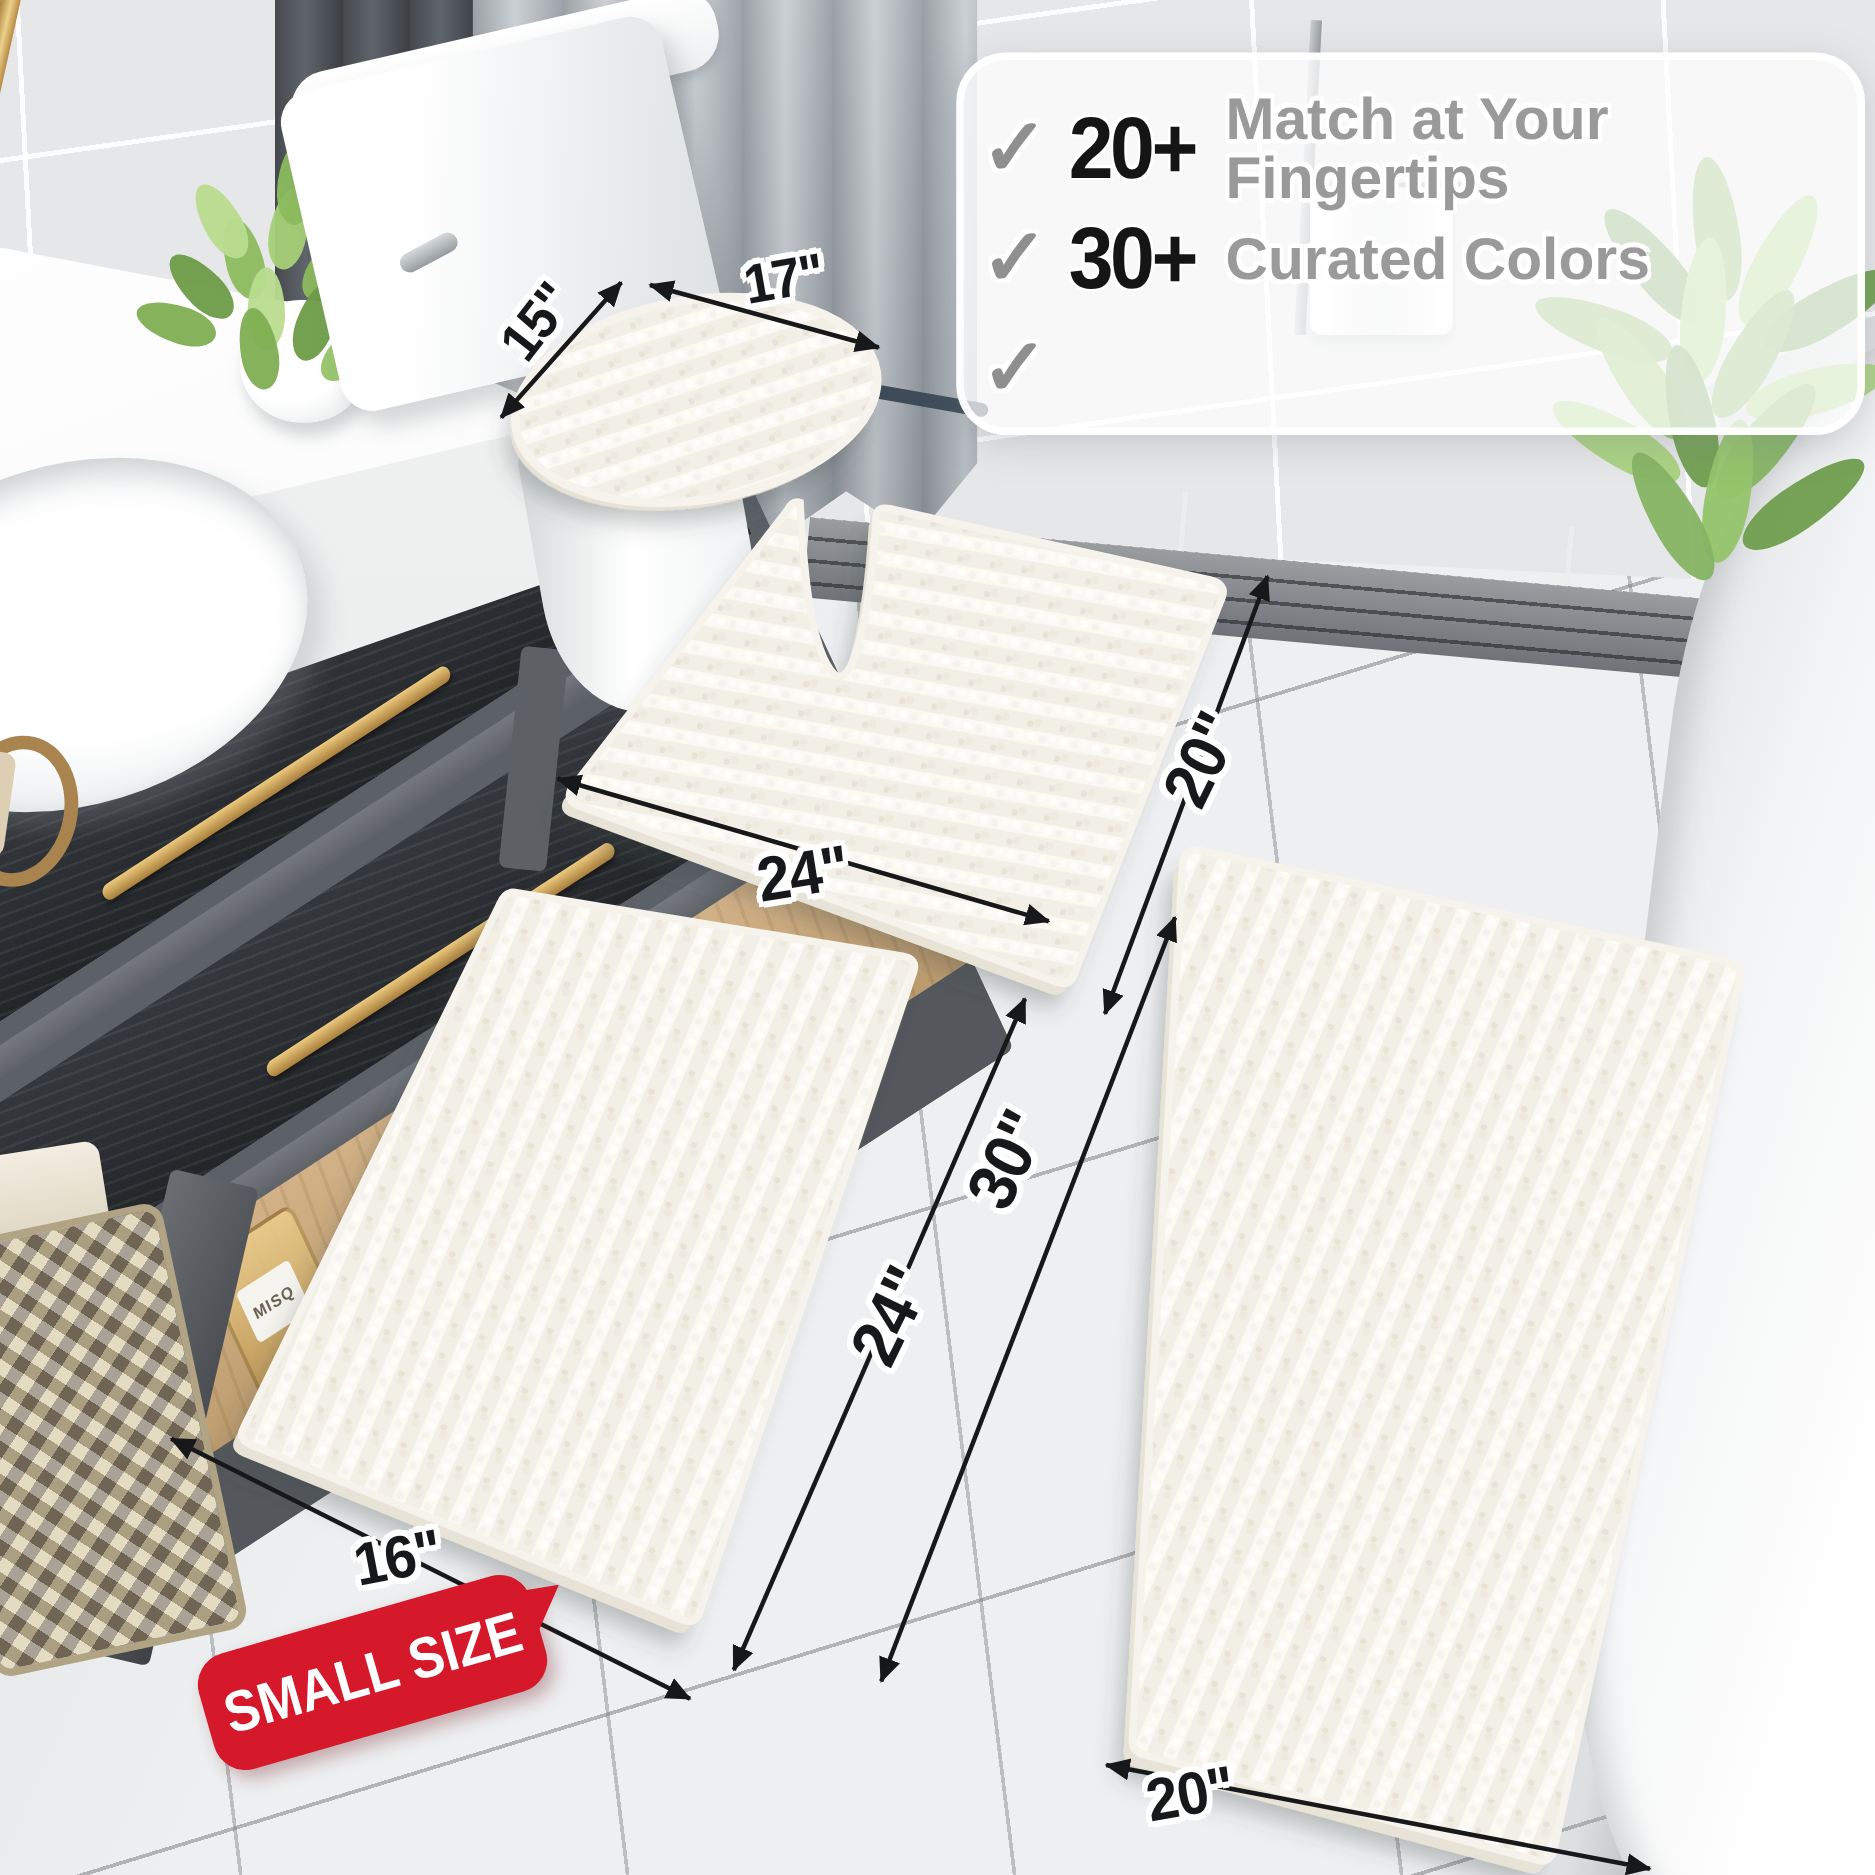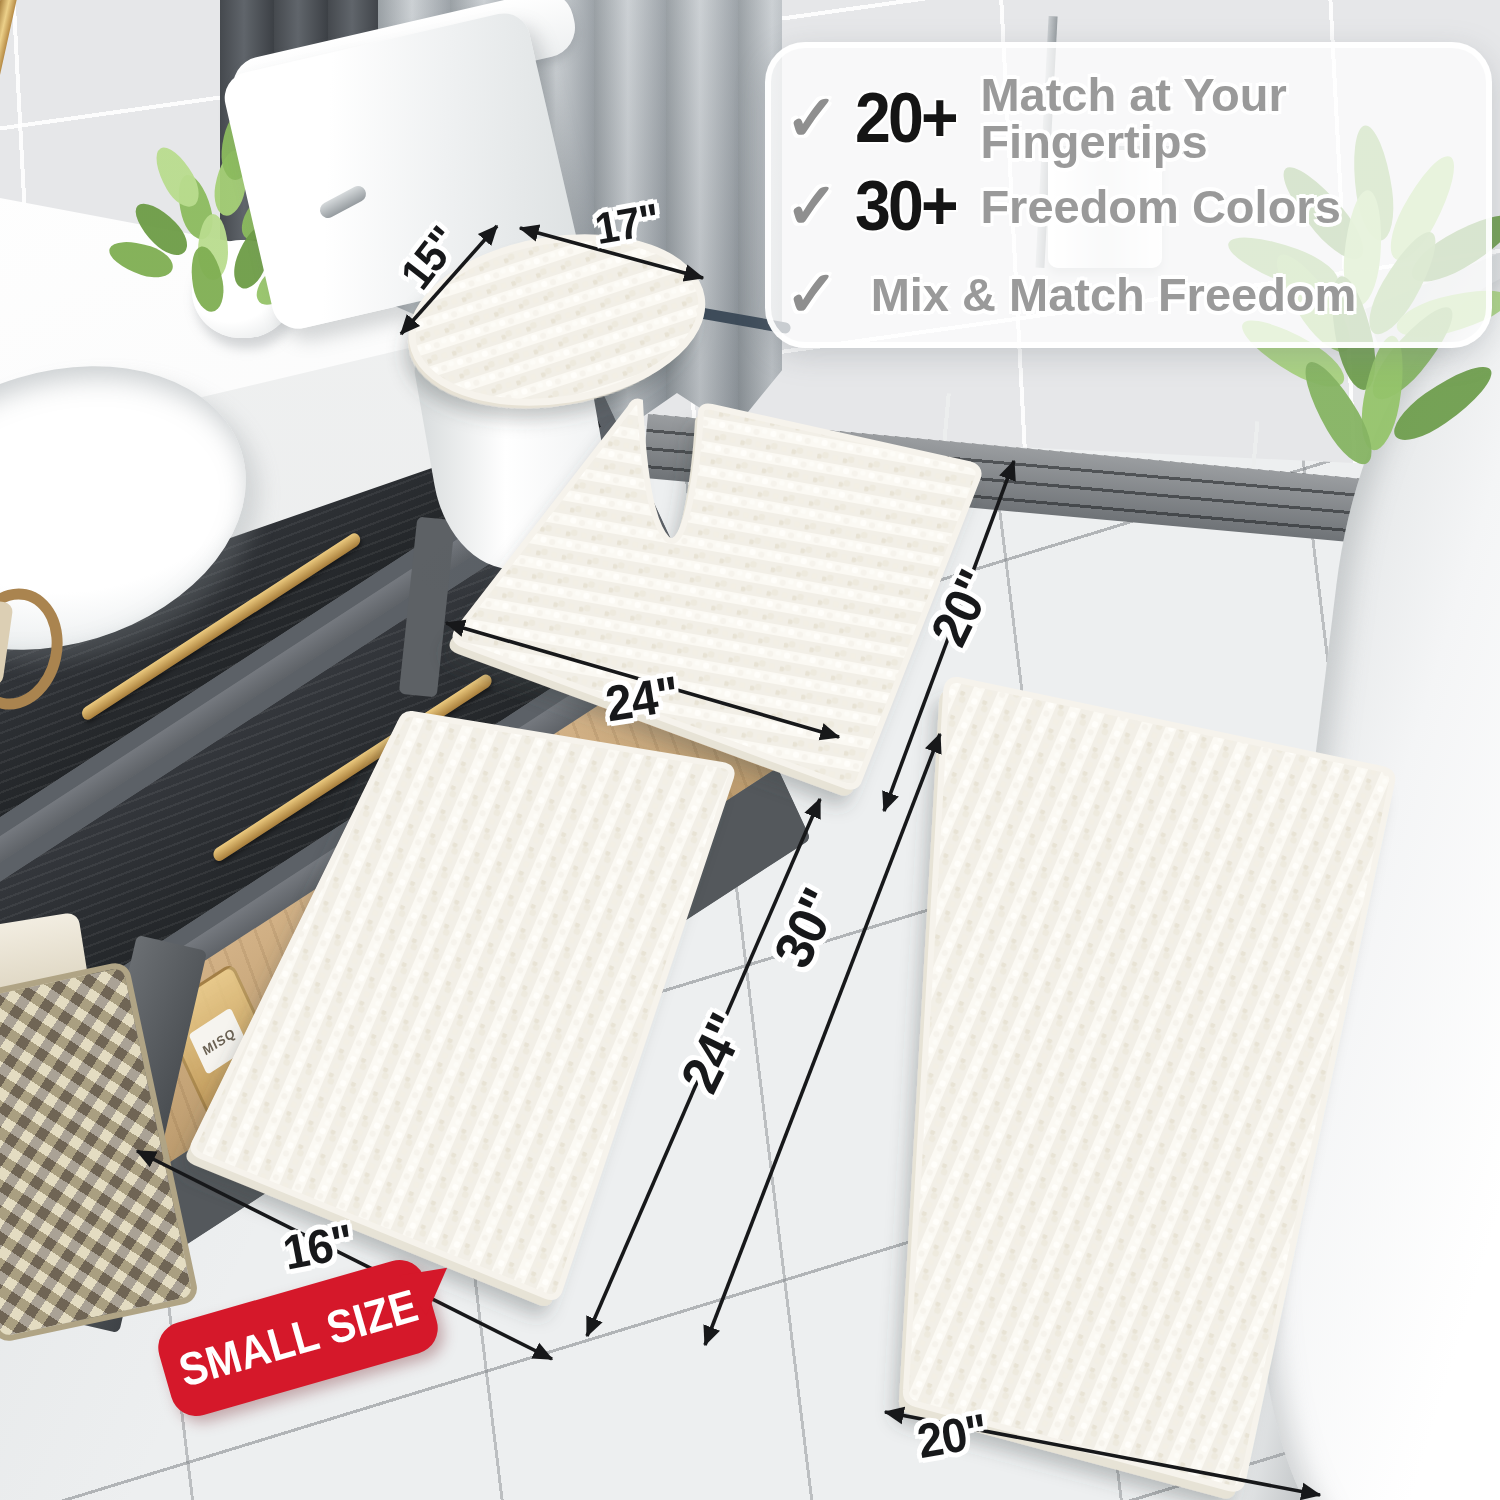--- a/index.html
+++ b/index.html
@@ -285,26 +285,25 @@
 
   <div class="abs panel">
     <div class="prow">
       <span class="pcheck">✓</span>
       <span class="pnum">20+</span>
       <span class="plabel">Match at Your Fingertips</span>
     </div>
     <div class="prow">
       <span class="pcheck">✓</span>
       <span class="pnum">30+</span>
-      <span class="plabel">Freedom Colors</span>
+      <span class="plabel">Curated Colors</span>
     </div>
     <div class="prow">
       <span class="pcheck">✓</span>
       <span class="pnum"></span>
-      <span class="plabel">Mix &amp; Match Freedom</span>
     </div>
   </div>
 
   <div class="abs badge">
     <span>SMALL SIZE</span>
   </div>
 
 </div>
 
 </body></html>

